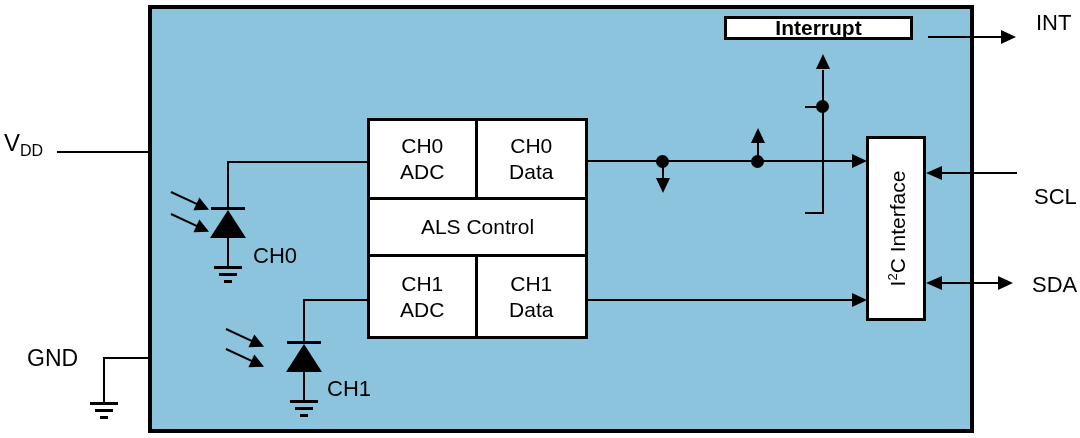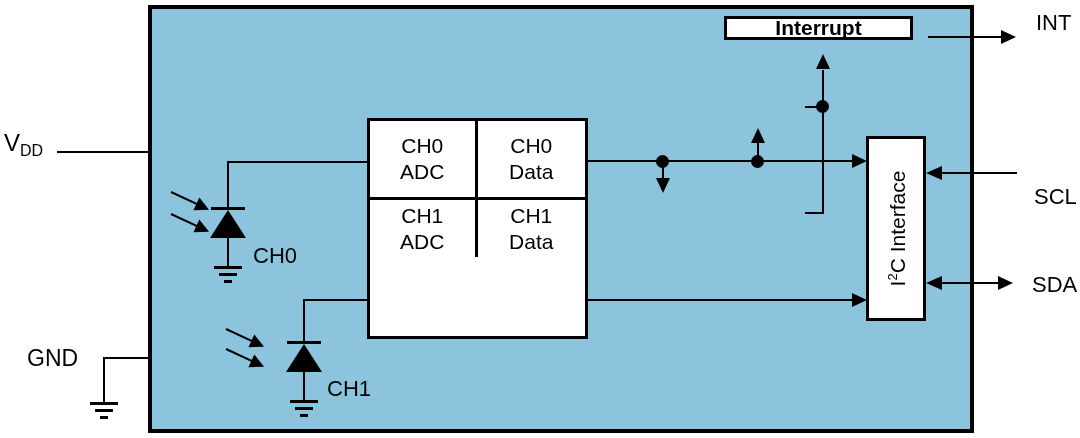--- a/index.html
+++ b/index.html
@@ -114,20 +114,21 @@
 
   <div class="cblock">
     <div class="cell bdr-r bdr-b">
       <span>CH0</span>
       <span>ADC</span>
     </div>
     <div class="cell bdr-b">
       <span>CH0</span>
       <span>Data</span>
     </div>
+    <div class="cell span2 bdr-b">ALS Control</div>
     <div class="cell bdr-r">
       <span>CH1</span>
       <span>ADC</span>
     </div>
     <div class="cell">
       <span>CH1</span>
       <span>Data</span>
     </div>
   </div>
 

